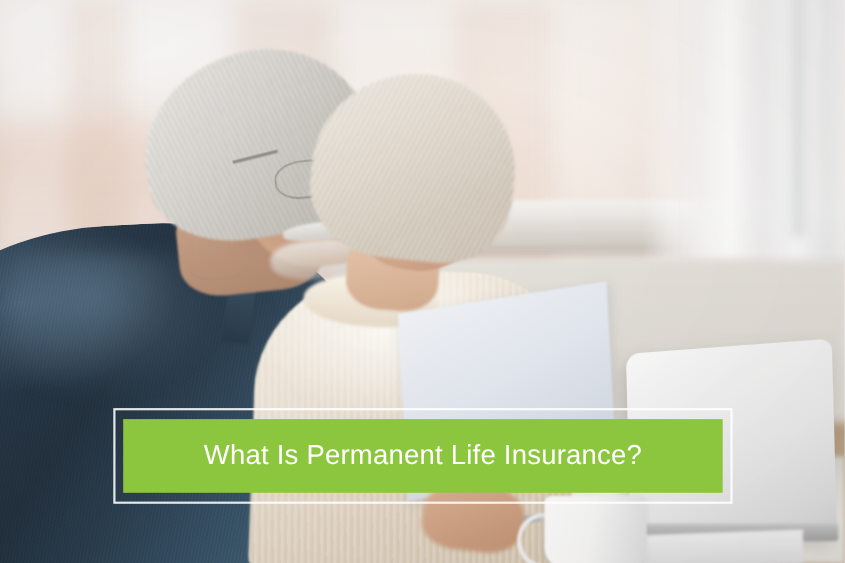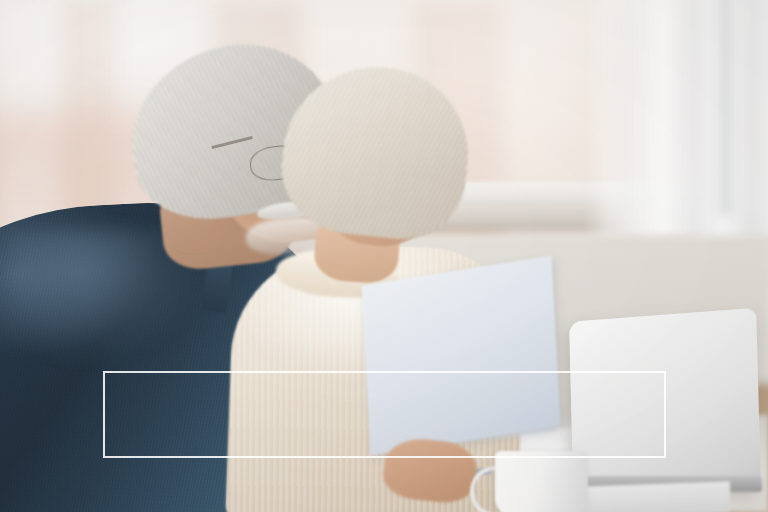--- a/index.html
+++ b/index.html
@@ -627,14 +627,17 @@
     <div class="hand-a"></div>
     <div class="pen"></div>
     <div class="hand-b"></div>
     <div class="mug-handle"></div>
     <div class="mug-body"></div>
 
     <div class="photo-tone"></div>
   </div>
 
   <div class="title-frame"></div>
+  <div class="title-banner">
+    <span class="title-text">What Is Permanent Life Insurance?</span>
+  </div>
 
 </div>
 
 </body></html>

